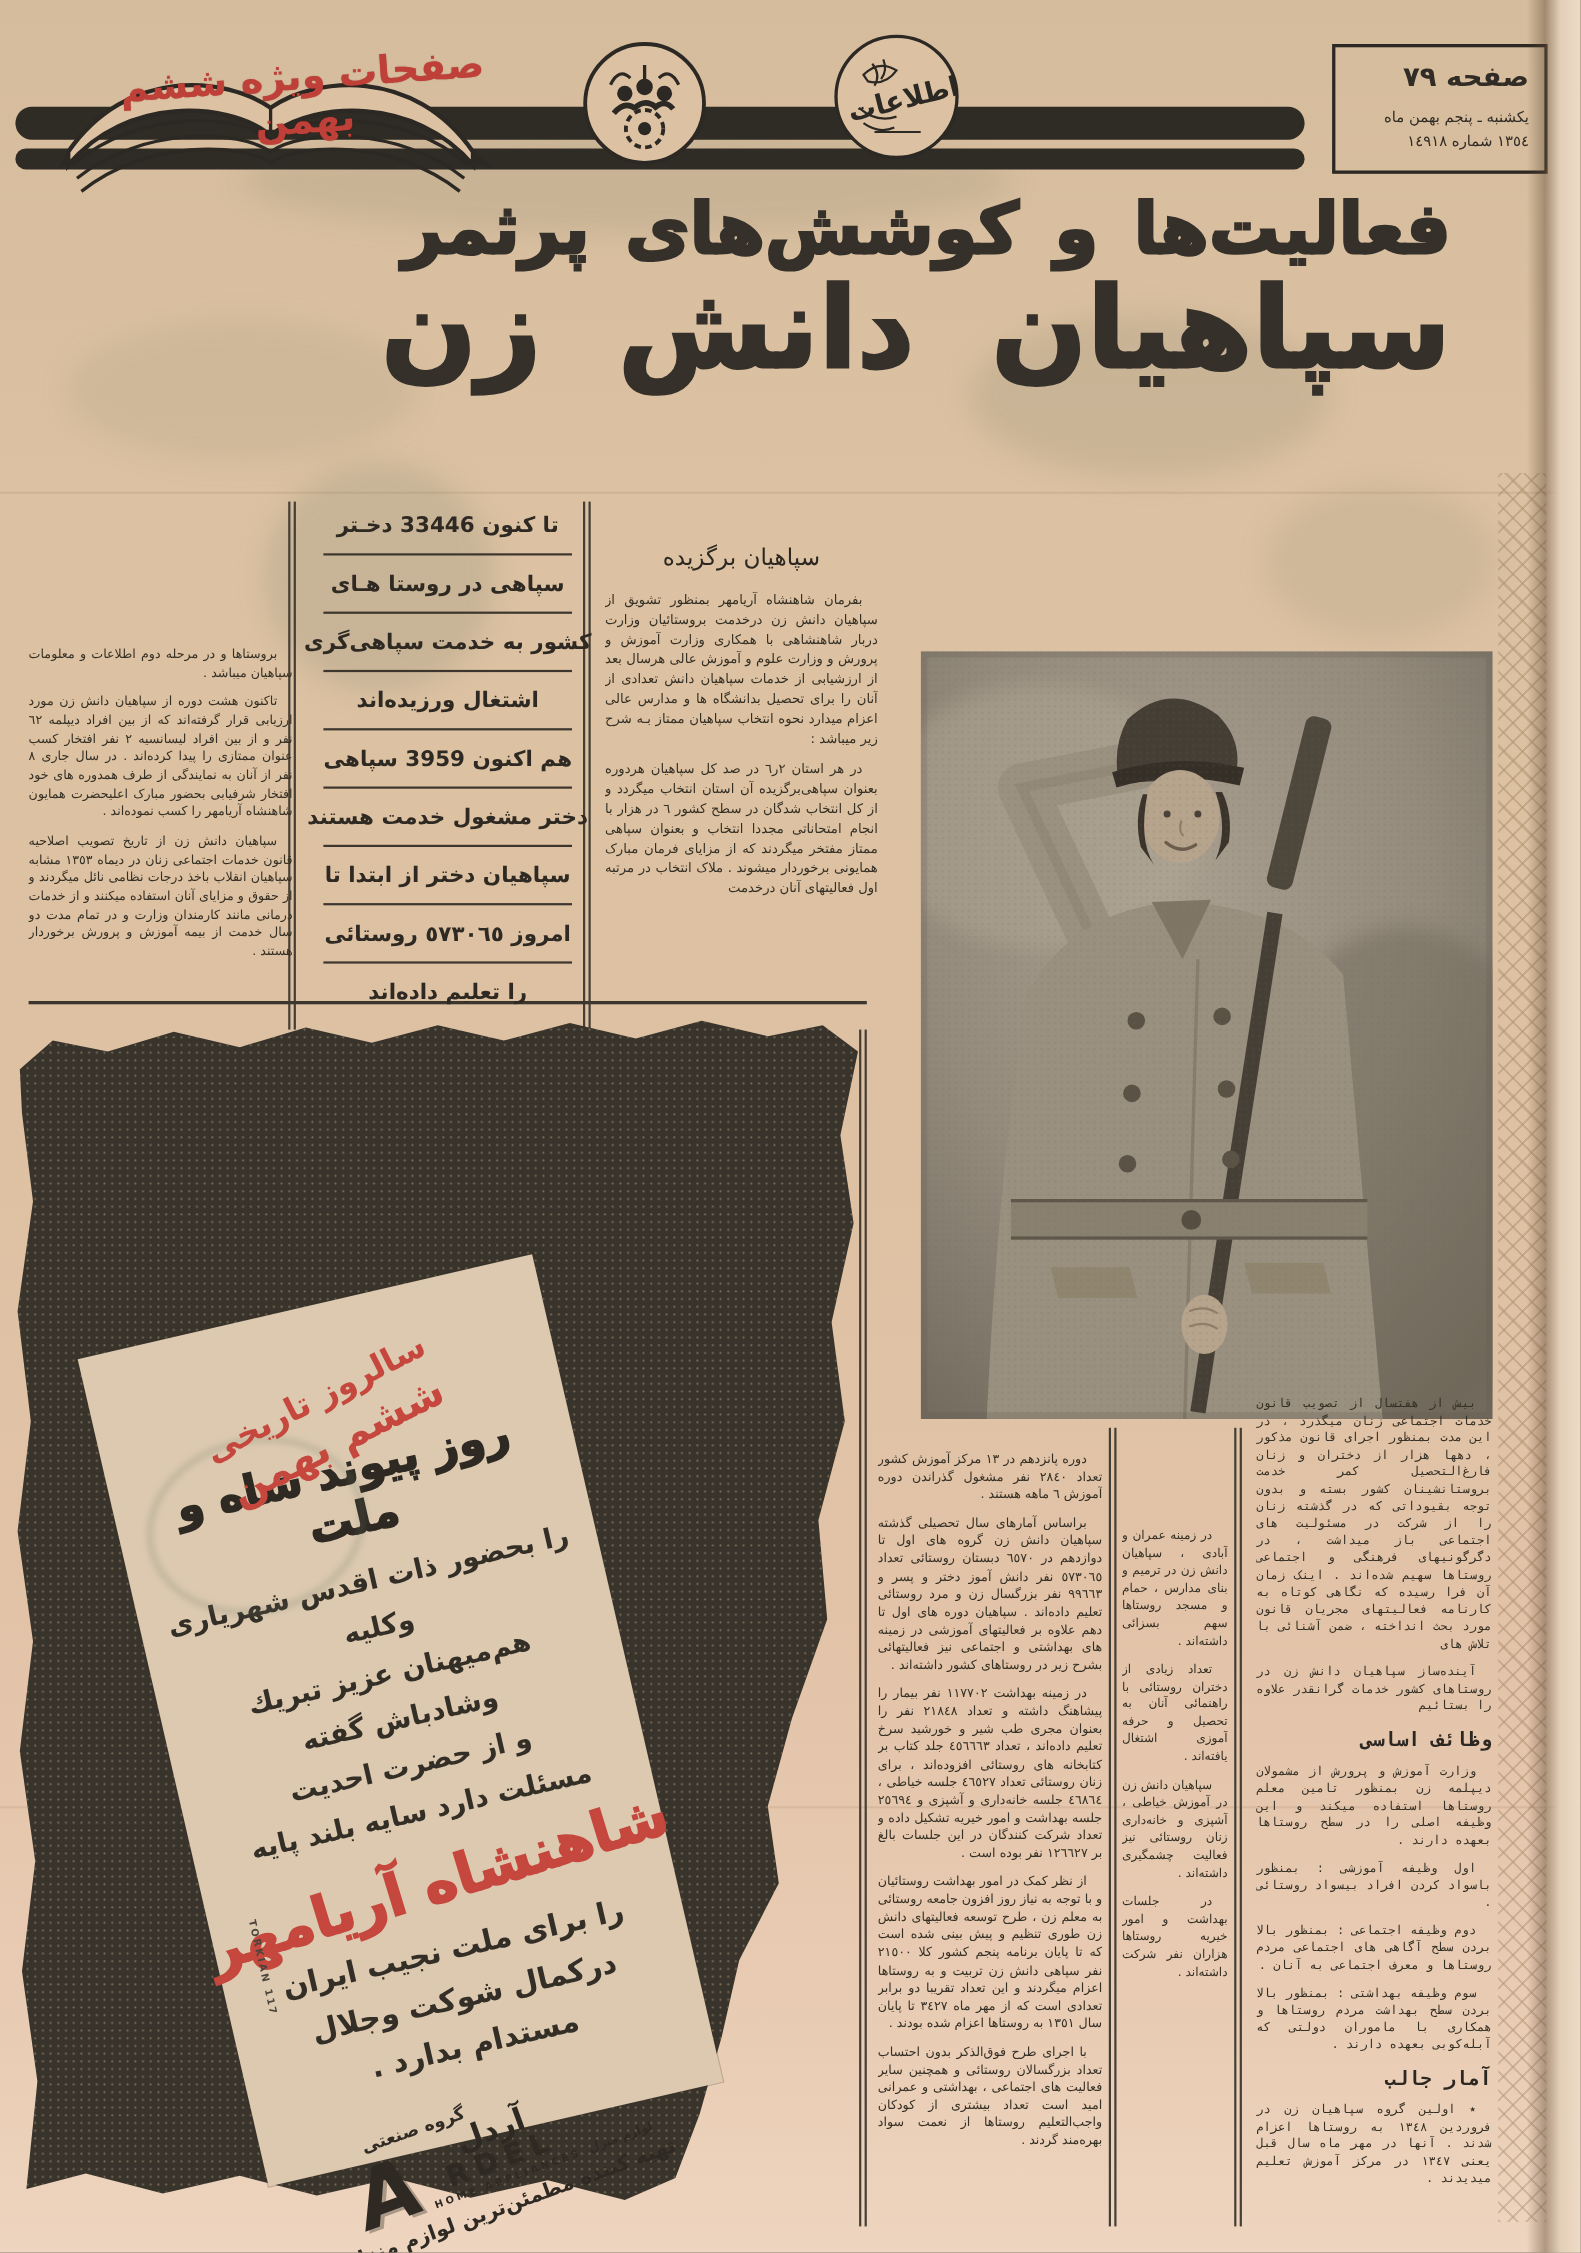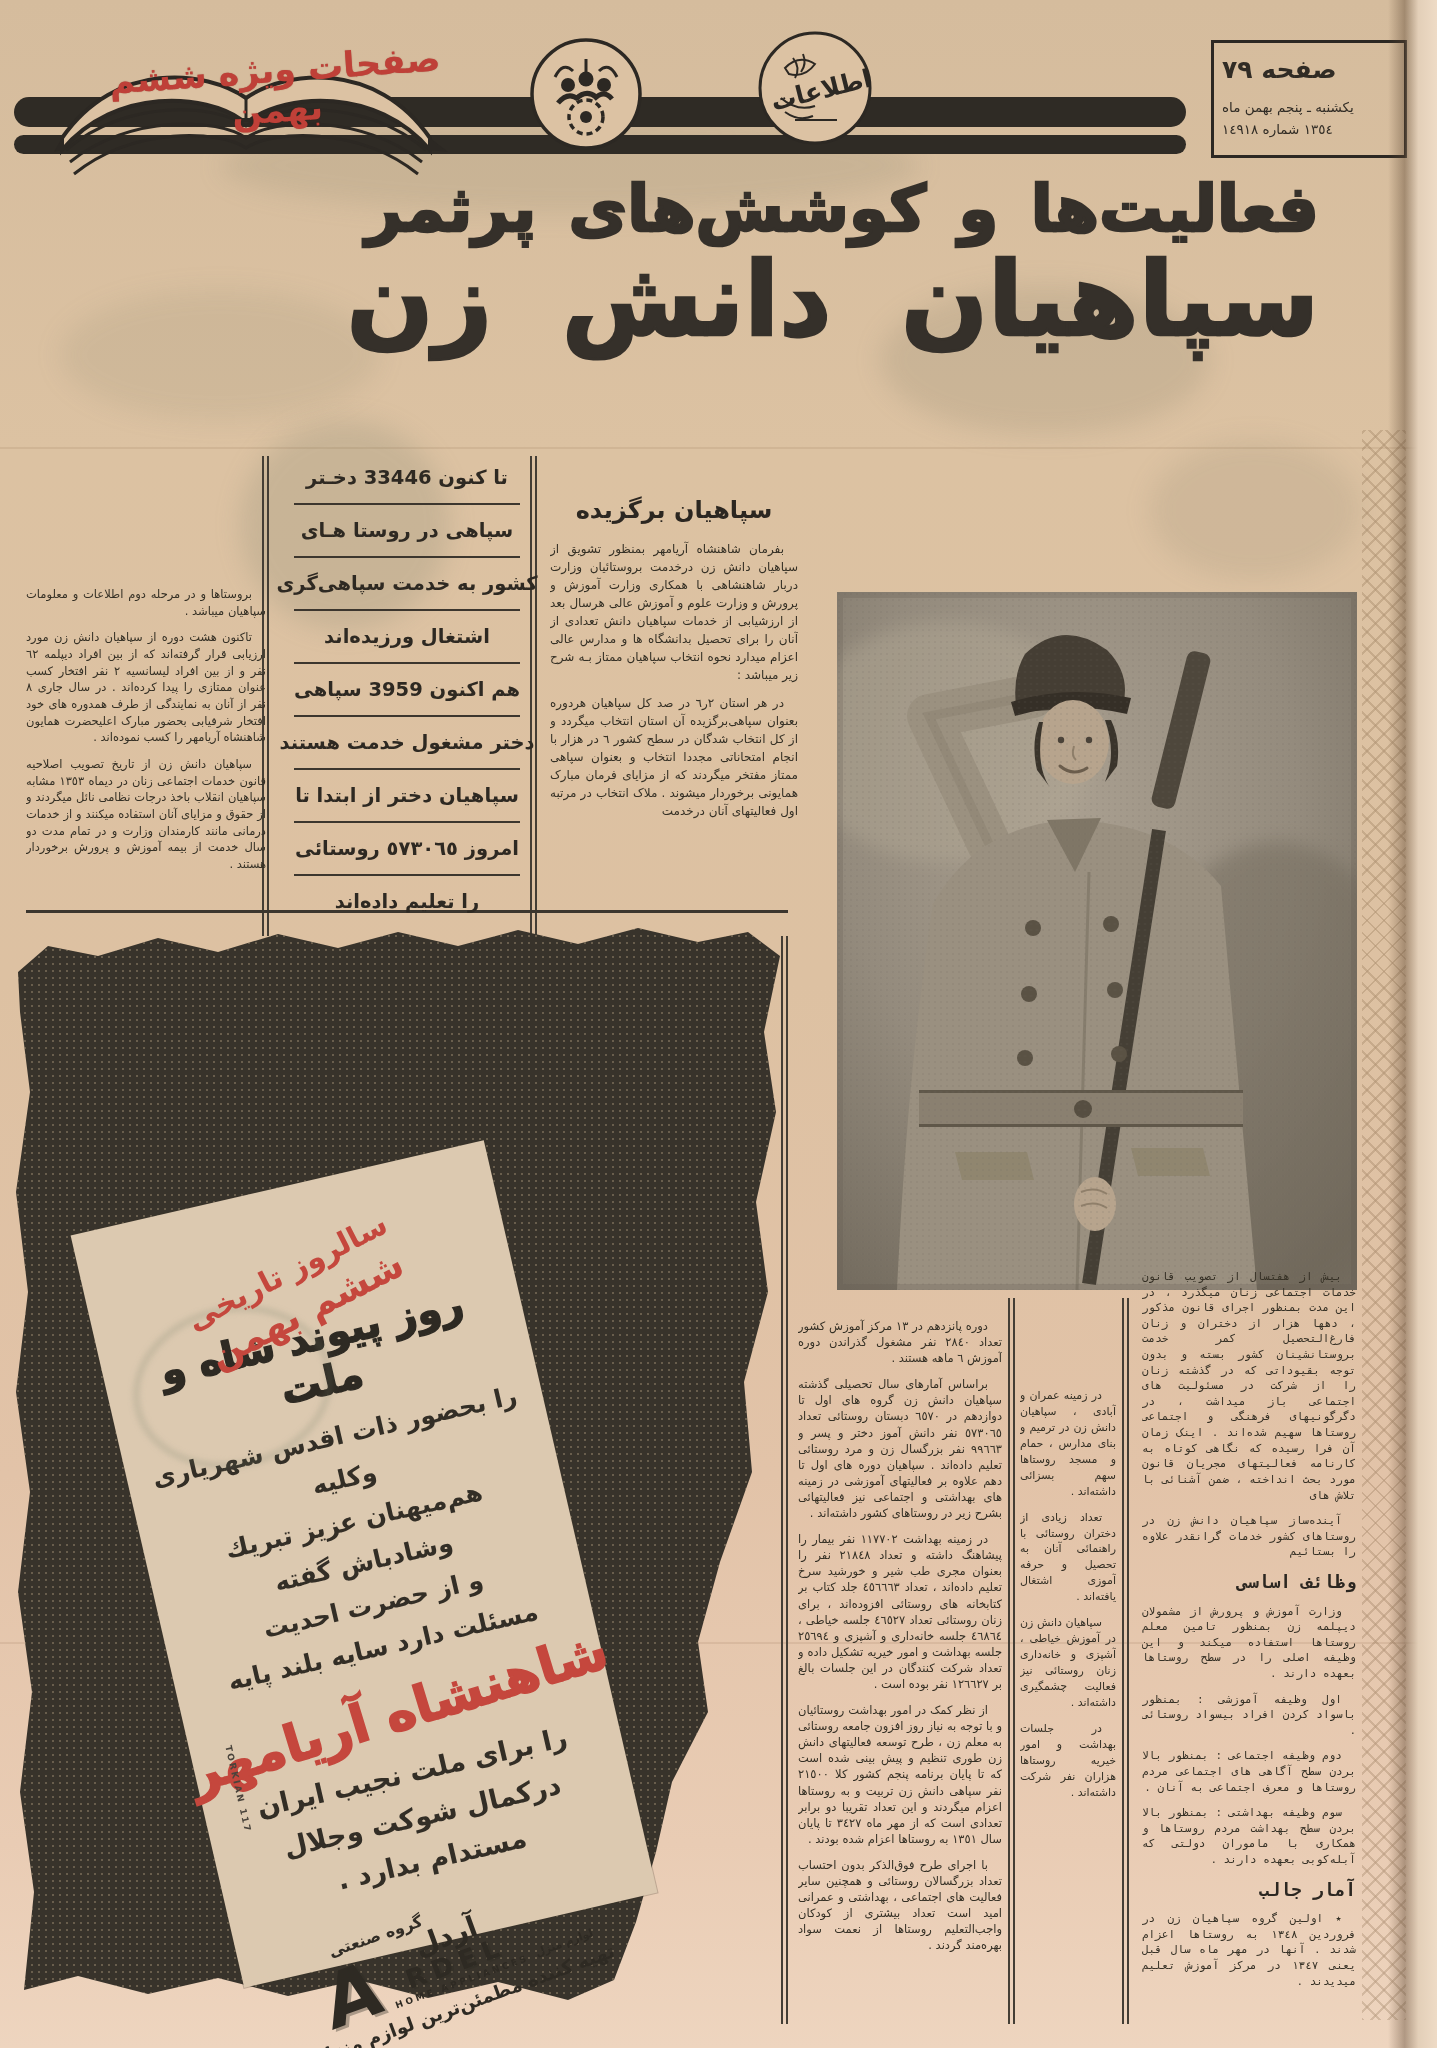--- a/index.html
+++ b/index.html
@@ -8,40 +8,40 @@
     background:linear-gradient(180deg,#d5bc9d 0%,#dcc2a2 22%,#ddc1a2 48%,#e2c3a8 72%,#e9ccb4 90%,#eed5bf 100%);}
   .abs{position:absolute;}
   .bar{position:absolute;background:#2f2b25;}
   .crease{position:absolute;left:0;width:100%;height:2px;background:rgba(120,90,60,.12);}
   .ghost{position:absolute;border-radius:50%;filter:blur(12px);pointer-events:none;}
   
   .banner-red{position:absolute;left:76px;top:50px;width:400px;transform:rotate(-4deg);
     font-size:35px;font-weight:900;color:#bf4038;text-align:center;letter-spacing:1px;
     text-shadow:0 0 1px rgba(120,30,20,.5);z-index:4;}
   .infobox{position:absolute;left:1211px;top:40px;width:196px;height:118px;border:3px solid #2c2823;
-    box-sizing:border-box;padding:12px 14px 8px 8px;text-align:left;z-index:4;}
+    box-sizing:border-box;padding:12px 14px 8px 8px;text-align:right;z-index:4;}
   .infobox .pg{font-size:25px;font-weight:bold;margin-bottom:12px;}
   .infobox .dt{font-size:13.5px;line-height:1.65;}
   
   .headline{position:absolute;top:176px;right:118px;width:1200px;text-align:right;z-index:3;
     color:#35302a;font-weight:900;-webkit-text-stroke:2.6px #35302a;}
   .headline .l1{font-size:64px;line-height:1.05;word-spacing:10px;}
   .headline .l2{font-size:102px;line-height:1.0;word-spacing:34px;margin-top:6px;}
   
   .vrule{position:absolute;width:7px;border-right:2px solid #443e35;border-left:2px solid #443e35;box-sizing:border-box;}
   .hrule{position:absolute;height:2.5px;background:#3c362e;}
   
   .statsbox{position:absolute;left:276px;top:452px;width:262px;z-index:2;}
   .stat-line{height:51px;display:flex;align-items:center;justify-content:center;
     font-size:19.5px;font-weight:bold;color:#2e2922;white-space:nowrap;}
   .stat-sep{height:2px;background:#3c362e;margin:0 18px;}
   
   .col{position:absolute;text-align:justify;overflow:hidden;color:#353025;}
   .col p{margin:0 0 10px 0;text-indent:14px;}
-  .colhead{font-weight:bold;text-align:center;font-size:24px;margin:0 0 12px 0;color:#2c2721;}
+  .colhead{font-weight:normal;text-align:center;font-size:21px;margin:0 0 12px 0;color:#2c2721;}
   .subhead{font-weight:bold;text-align:right;font-size:18px;margin:10px 0 8px 0;color:#2c2721;}
   
   .adcard{position:absolute;left:152px;top:1178px;width:424px;height:772px;transform:rotate(-13deg);
     background:#dcc9b0;z-index:6;text-align:center;box-sizing:border-box;padding:22px 20px;
     box-shadow:0 0 0 1px rgba(60,50,40,.25);}
   .adcard .redblk{transform:rotate(-14deg) translateX(-6px);transform-origin:top right;color:#c5473d;
     font-weight:900;margin-right:26px;}
   .adcard .r1{font-size:30px;}
   .adcard .r2{font-size:37px;margin-top:4px;}
   .adcard .ttl{font-size:40px;font-weight:900;margin-top:26px;color:#2e2a23;-webkit-text-stroke:1.4px #2e2a23;}

